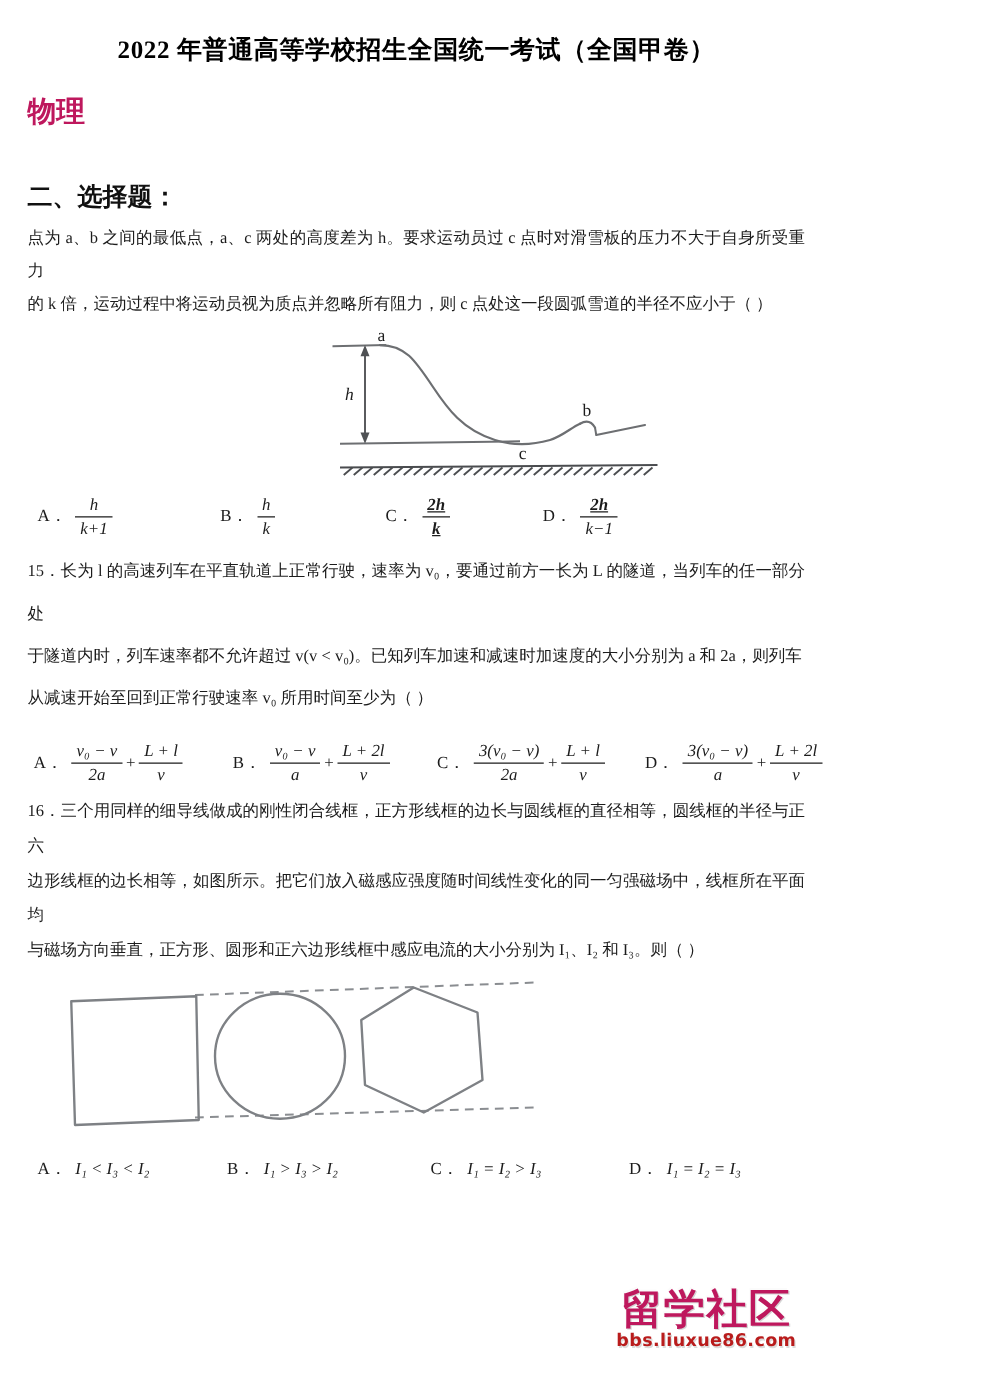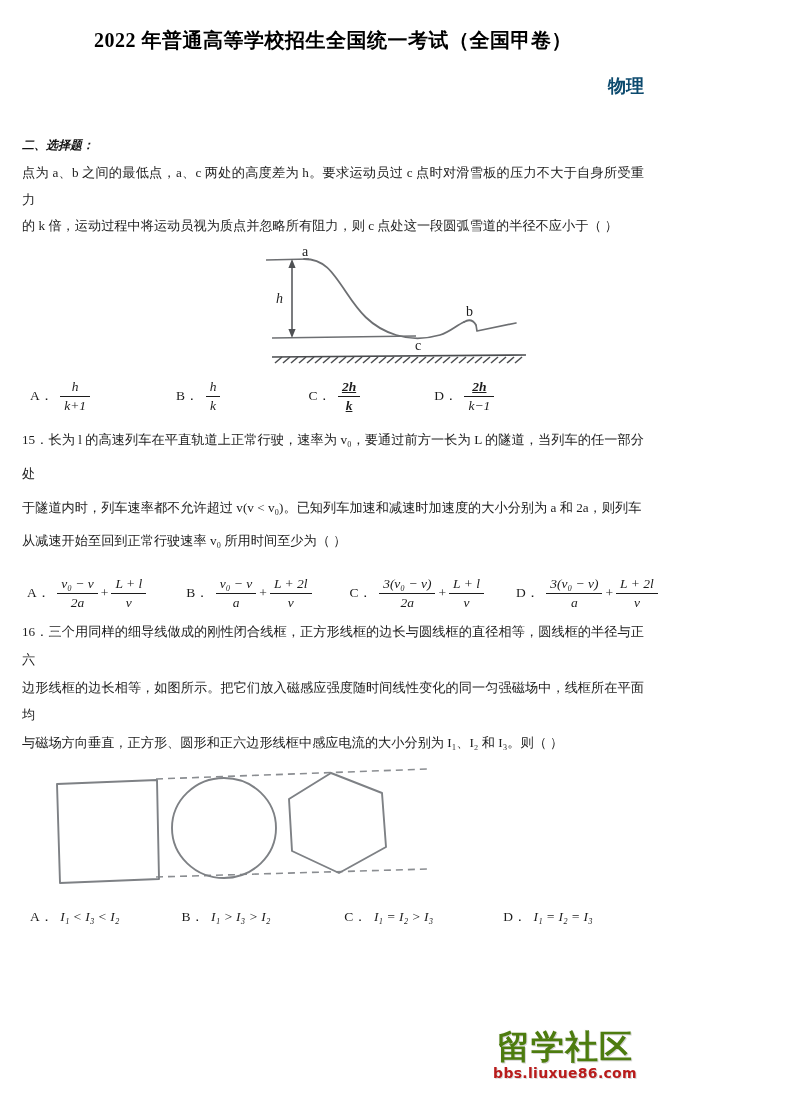--- a/index.html
+++ b/index.html
@@ -29,38 +29,37 @@
     text-align: center;
     font-size: 20px;
     font-weight: bold;
     letter-spacing: 0.5px;
     margin: 0;
     padding-top: 26px;
     line-height: 1.4;
     color: #000;
   }
   .doc-subtitle {
-    text-align: right;
-    font-size: 18px;
+    text-align: left;
+    font-size: 23px;
     font-weight: bold;
     margin: 0;
     padding-top: 20px;
     line-height: 1.4;
-    color: #0c4a6e;
+    color: #be185d;
   }
 
   
   .section-heading {
-    font-size: 12px;
+    font-size: 20px;
     font-weight: bold;
     margin: 0;
     padding-top: 38px;
     padding-bottom: 4px;
     color: #111;
-    font-style: italic;
   }
 
   
   .question {
     font-size: 13.2px;
     line-height: 2.0;
     text-align: justify;
     color: #1c1c1c;
     margin: 0;
   }
@@ -156,21 +155,21 @@
     width: 170px;
     height: 80px;
     pointer-events: none;
     user-select: none;
   }
   .wm-main {
     font-family: "DejaVu Sans", sans-serif;
     font-weight: bold;
     font-size: 33px;
     letter-spacing: 1px;
-    color: #4d7c0f;
+    color: #be185d;
     text-shadow: 1px 1px 0 #d5d5d5, -1px -1px 0 #fbfbfb;
     line-height: 1.0;
     text-align: center;
   }
   .wm-sub {
     font-family: "DejaVu Sans", sans-serif;
     font-weight: bold;
     font-size: 14px;
     color: #b91c1c;
     text-shadow: 1px 1px 0 #dcdcdc;

